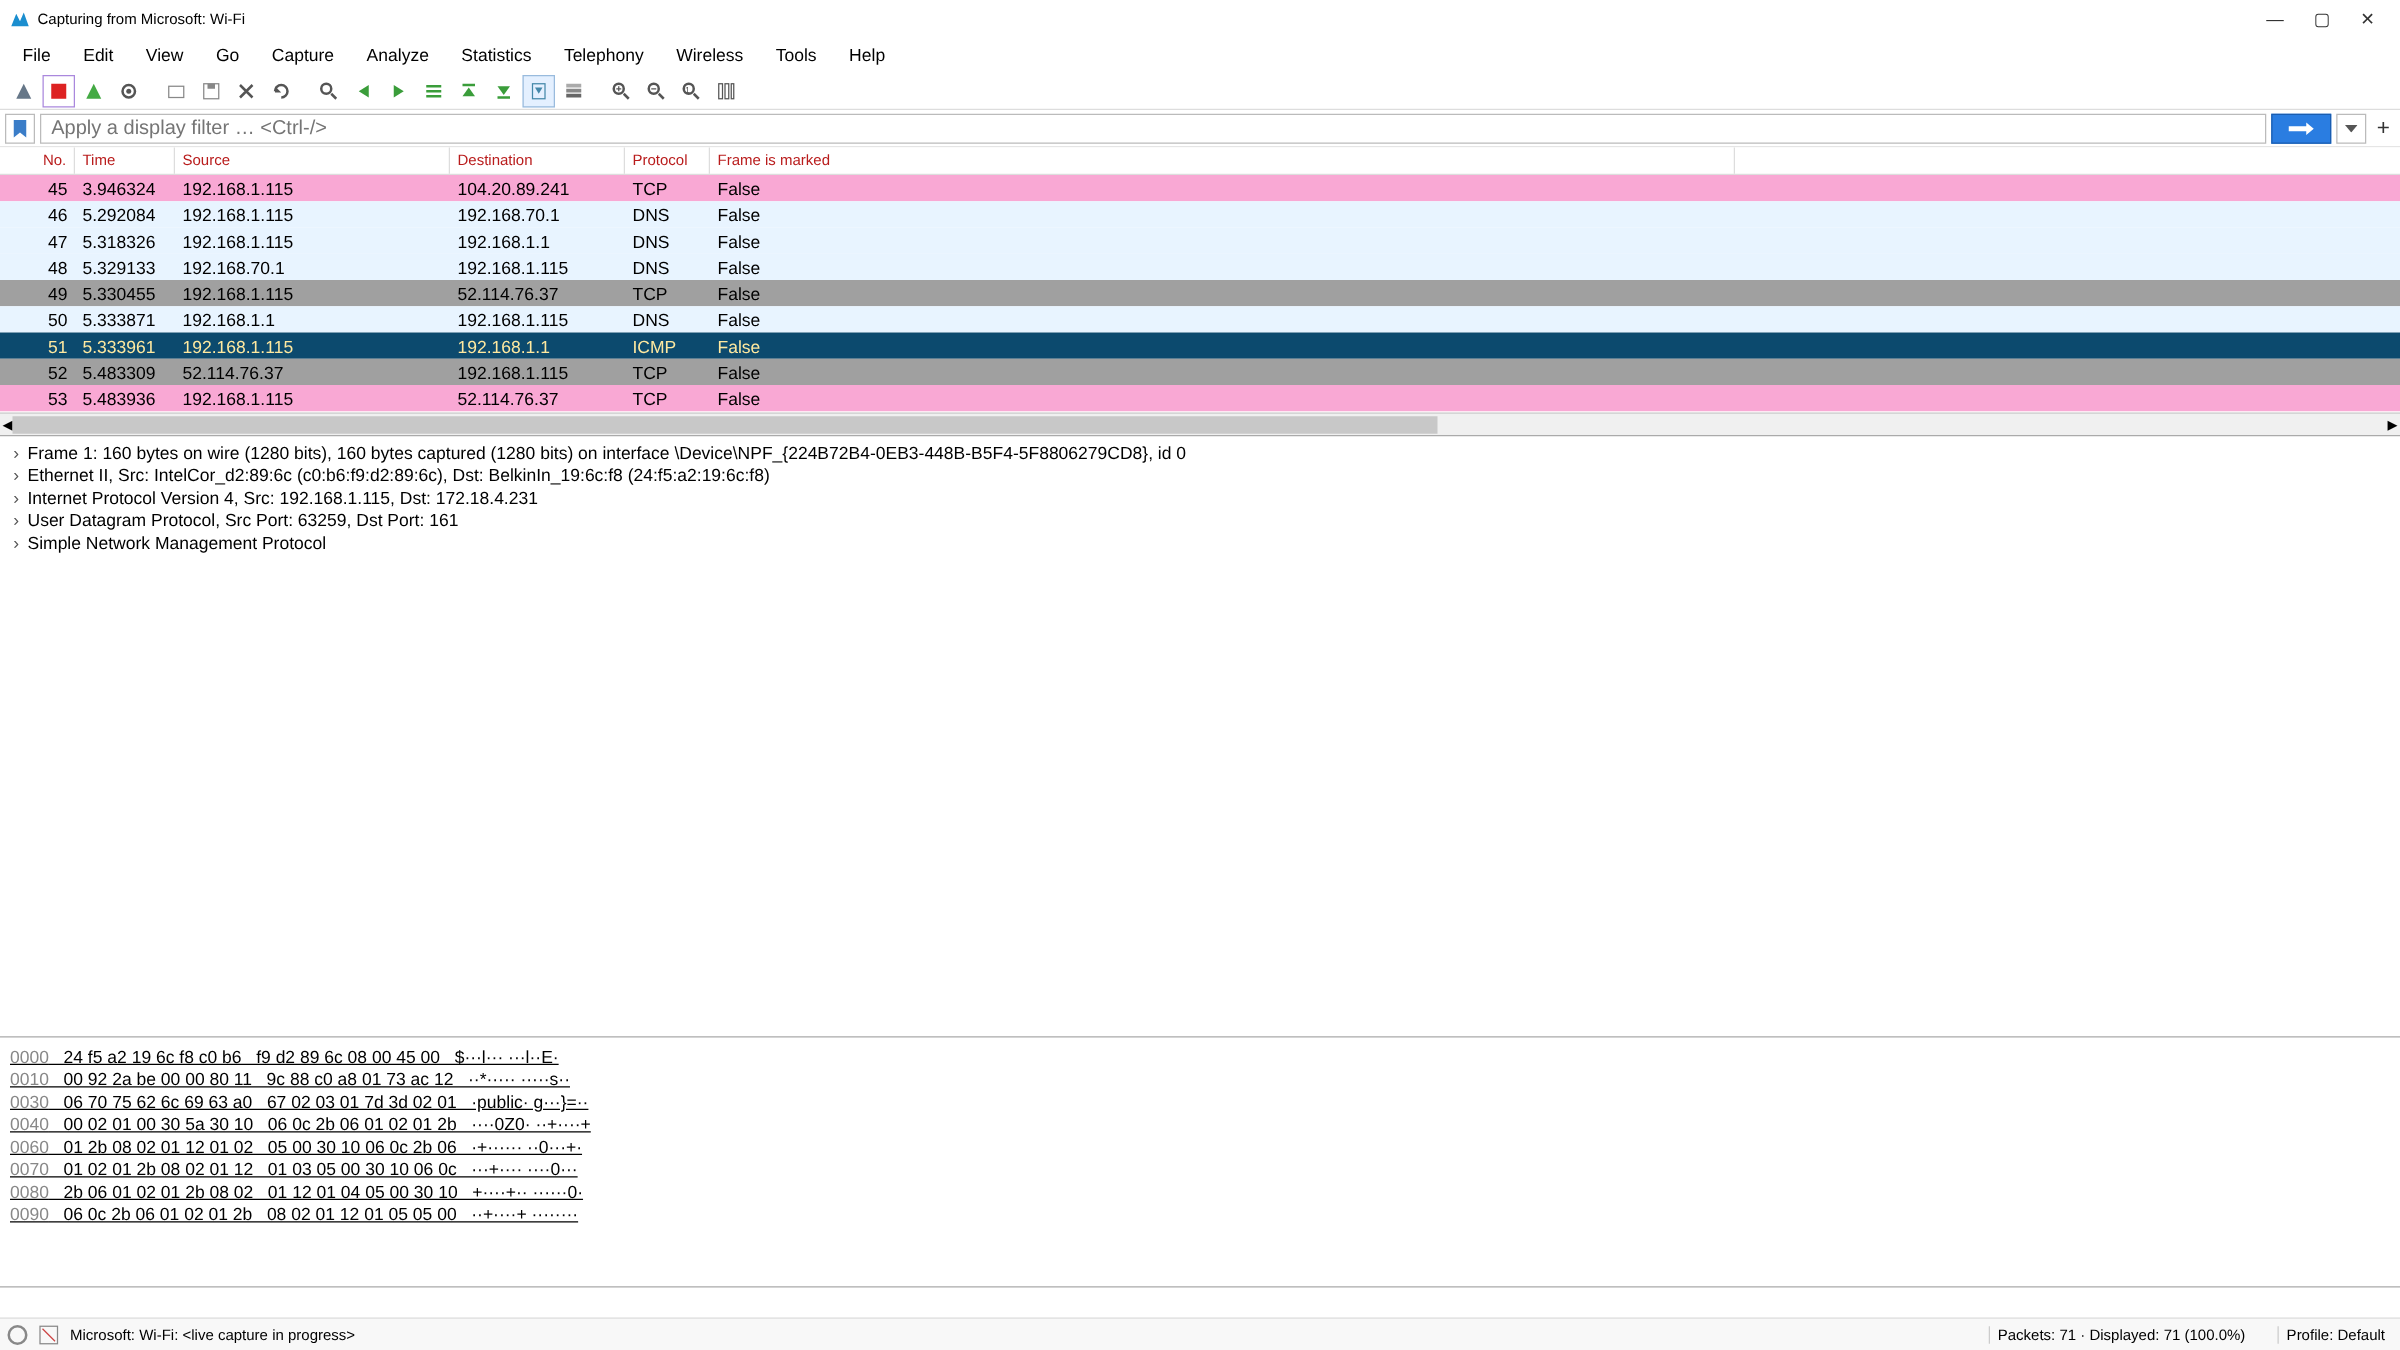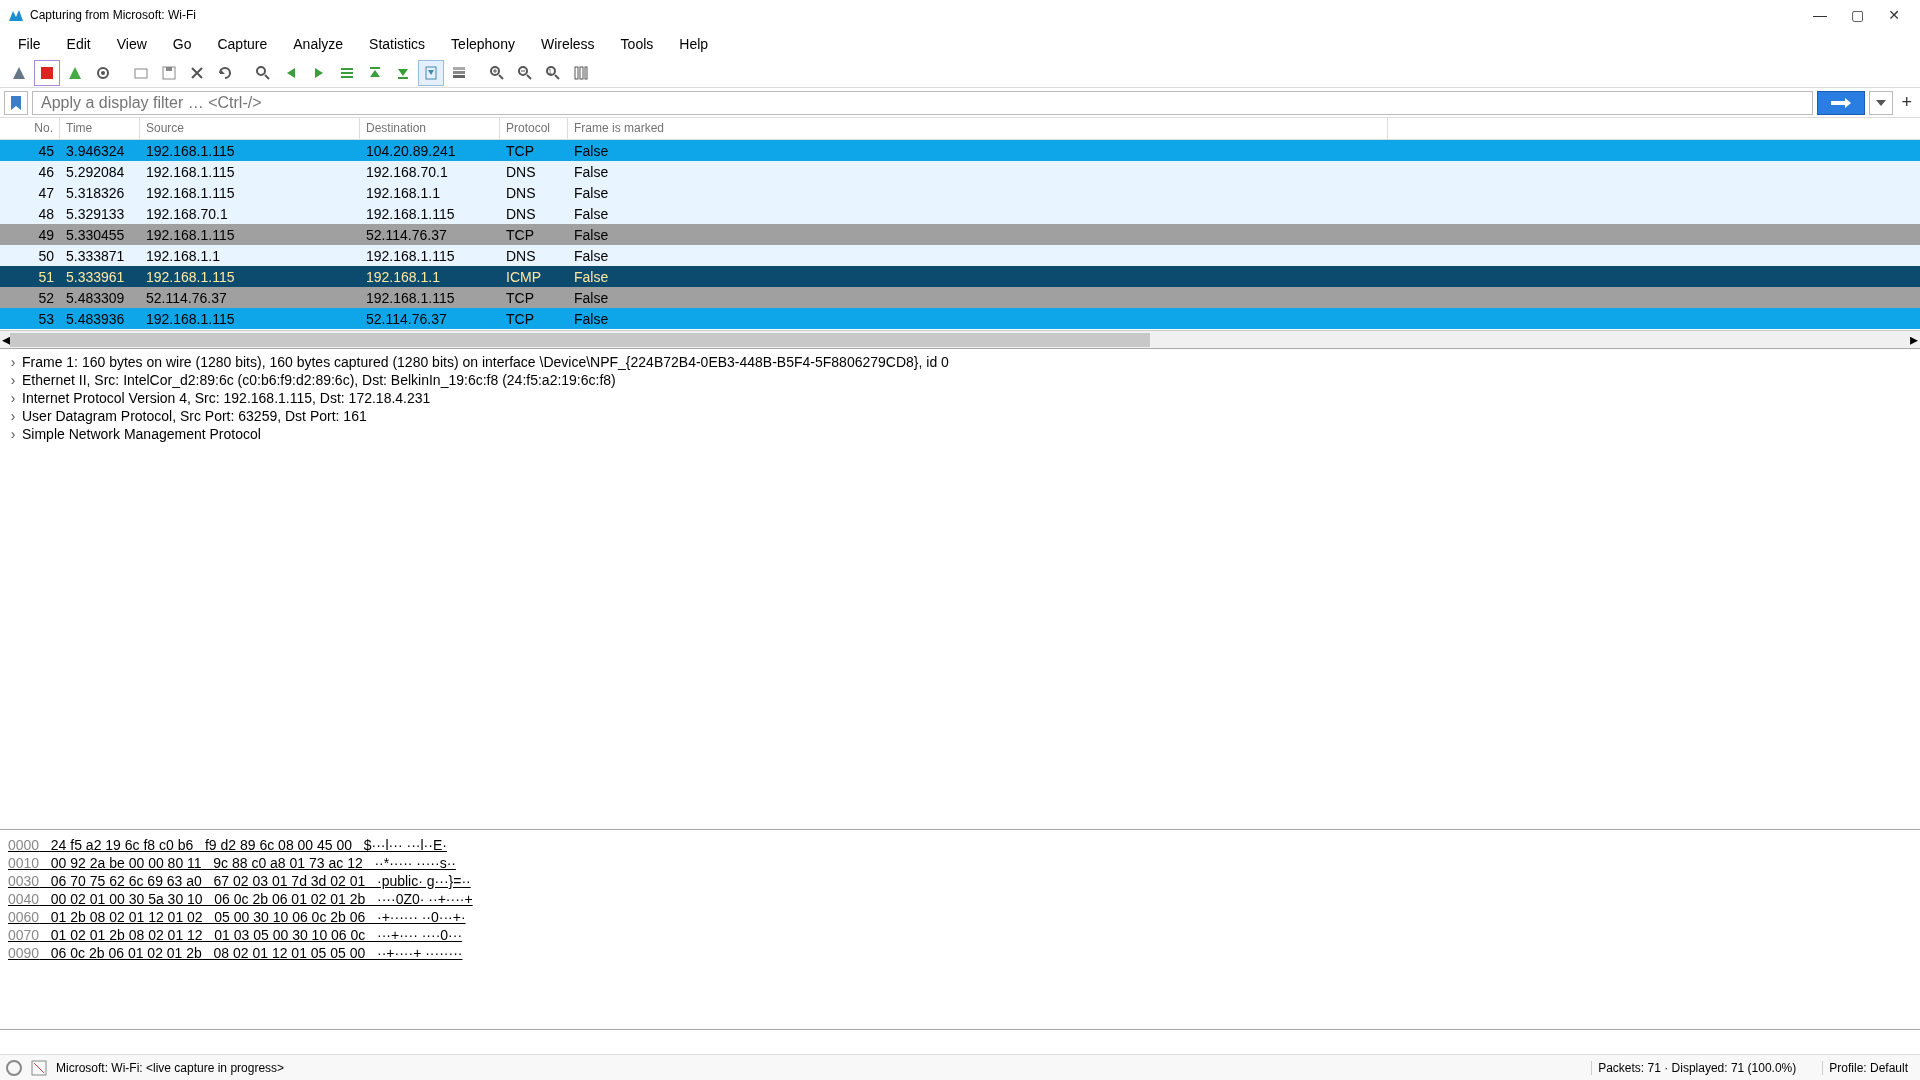--- a/index.html
+++ b/index.html
@@ -19,29 +19,29 @@
 
 .filterbar { height: 30px; display: flex; align-items: center; padding: 2px 4px; gap: 4px; border-bottom: 1px solid #ddd; }
 .filterbar .bookmark { width: 24px; height: 24px; border: 1px solid #bbb; display: flex; align-items: center; justify-content: center; cursor: pointer; }
 .filterbar input { flex: 1; height: 24px; border: 1px solid #bbb; padding: 0 8px; font-size: 16px; outline: none; }
 .filterbar .apply-btn { width: 48px; height: 24px; background: #2a7de1; border: 1px solid #1a5db0; display: flex; align-items: center; justify-content: center; cursor: pointer; }
 .filterbar .expand-btn { width: 24px; height: 24px; border: 1px solid #bbb; display: flex; align-items: center; justify-content: center; cursor: pointer; }
 .filterbar .plus { font-size: 18px; color: #333; cursor: pointer; padding: 0 4px; }
 
 .packet-list { flex: 0 0 auto; background: #fff; border-bottom: 1px solid #aaa; }
 .pl-header { display: flex; height: 22px; background: #fff; border-bottom: 1px solid #ddd; font-size: 12px; }
-.pl-header .col { padding: 3px 6px; border-right: 1px solid #ddd; color: #737373; }
+.pl-header .col { padding: 3px 6px; border-right: 1px solid #ddd; color: #b91c1c; }
 .pl-body { height: 190px; overflow-y: scroll; position: relative; }
 .pl-body::-webkit-scrollbar { width: 18px; }
 .pl-body::-webkit-scrollbar-track { background: #f0f0f0; }
 .pl-body::-webkit-scrollbar-thumb { background: #c0c0c0; }
 .row { display: flex; height: 21px; font-family: Consolas, monospace; font-size: 14px; align-items: center; }
 .row .cell { padding: 0 6px; white-space: nowrap; overflow: hidden; }
 .row-light { background: #e8f4ff; }
-.row-lavender { background: #0ea5e9; }
+.row-lavender { background: #f9a8d4; }
 .row-gray { background: #a0a0a0; }
 .row-selected { background: #0c4a6e; color: #ffe9a0; }
 .row-scroll { height: 18px; display: flex; align-items: center; background: #f0f0f0; border-top: 1px solid #ccc; justify-content: space-between; padding: 0 2px; }
 
 .col-no { width: 60px; text-align: right; }
 .col-time { width: 80px; }
 .col-src { width: 220px; }
 .col-dst { width: 140px; }
 .col-proto { width: 68px; }
 .col-mark { width: 820px; }
@@ -350,20 +350,21 @@
     </div>
   </div>
 
 <div class="hex-pane" id="hex-pane">
     <div class="hex-line"><span class="hex-off">0000</span>   24 f5 a2 19 6c f8 c0 b6   f9 d2 89 6c 08 00 45 00   $···l··· ···l··E·</div>
     <div class="hex-line"><span class="hex-off">0010</span>   00 92 2a be 00 00 80 11   9c 88 c0 a8 01 73 ac 12   ··*····· ·····s··</div>
     <div class="hex-line"><span class="hex-off">0030</span>   06 70 75 62 6c 69 63 a0   67 02 03 01 7d 3d 02 01   ·public· g···}=··</div>
     <div class="hex-line"><span class="hex-off">0040</span>   00 02 01 00 30 5a 30 10   06 0c 2b 06 01 02 01 2b   ····0Z0· ··+····+</div>
     <div class="hex-line"><span class="hex-off">0060</span>   01 2b 08 02 01 12 01 02   05 00 30 10 06 0c 2b 06   ·+······ ··0···+·</div>
     <div class="hex-line"><span class="hex-off">0070</span>   01 02 01 2b 08 02 01 12   01 03 05 00 30 10 06 0c   ···+···· ····0···</div>
+    <div class="hex-line"><span class="hex-off">0080</span>   2b 06 01 02 01 2b 08 02   01 12 01 04 05 00 30 10   +····+·· ······0·</div>
     <div class="hex-line"><span class="hex-off">0090</span>   06 0c 2b 06 01 02 01 2b   08 02 01 12 01 05 05 00   ··+····+ ········</div>
   </div>
 
 <div class="statusbar">
   <div class="circle"></div>
   <svg width="18" height="18">
       <rect x="2" y="2" width="14" height="14" fill="none" stroke="#888"></rect>
       <path stroke="#c44" d="M4 4 L14 14"></path>
     </svg>
   <span>Microsoft: Wi-Fi: &lt;live capture in progress&gt;</span>

